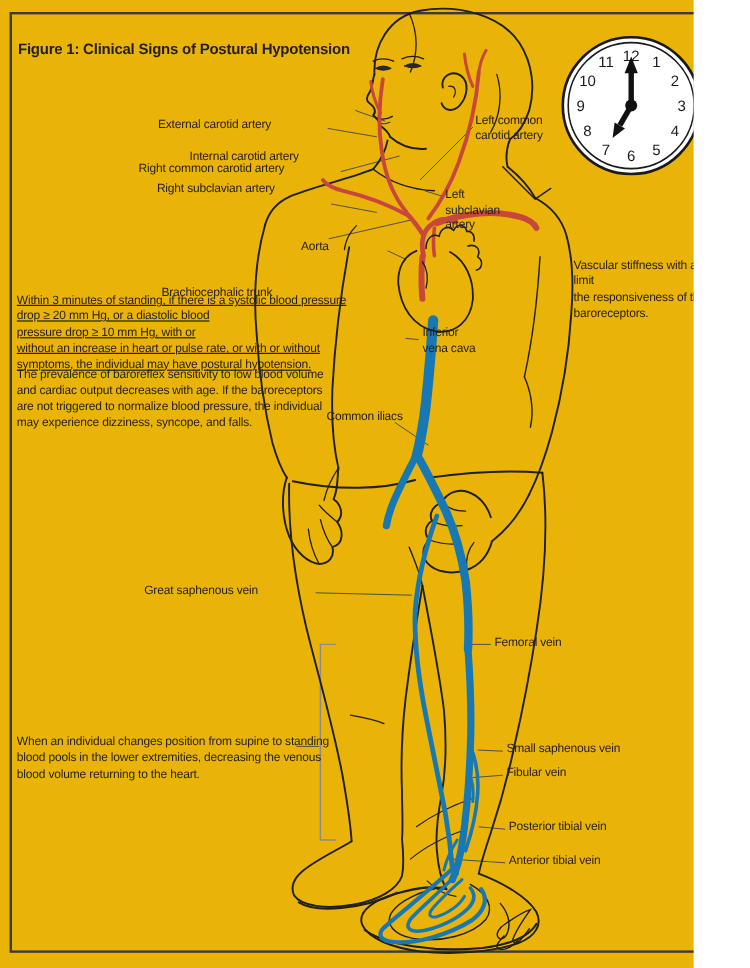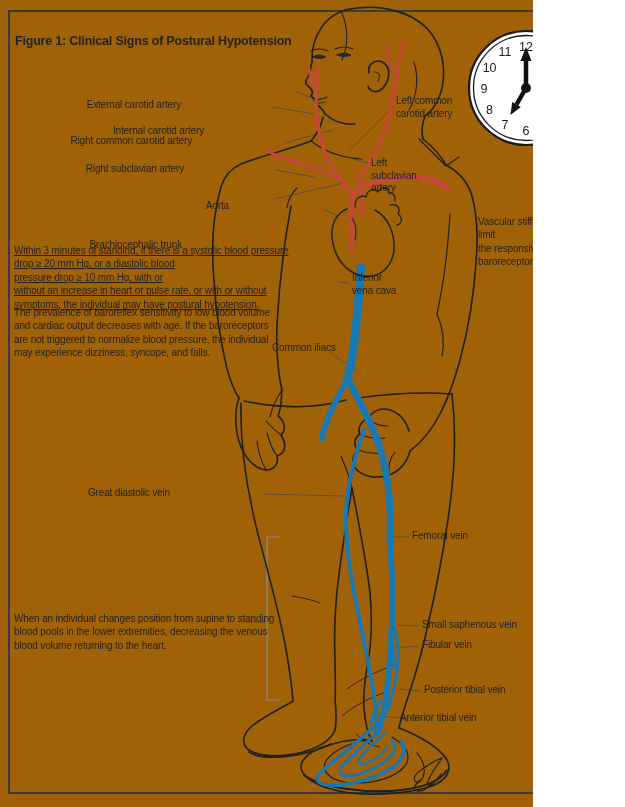--- a/index.html
+++ b/index.html
@@ -1,17 +1,17 @@
 <!DOCTYPE html>
 <html><head>
 <meta charset="utf-8">
 <style>
   html,body{margin:0;padding:0;background:#fff;}
   .page{
-    position:relative;width:533px;height:807px;background:#a16207;
+    position:relative;width:578px;height:807px;background:#eab308;
     font-family:"Liberation Sans",sans-serif;color:#231f20;overflow:hidden;
   }
   .frame{
     position:absolute;left:8px;top:10px;width:605px;height:784px;
     border:2px solid #3b3b3b;box-sizing:border-box;
   }
   .fig-title{
     position:absolute;left:15px;top:34px;
     font-size:12.5px;font-weight:bold;letter-spacing:-0.2px;white-space:nowrap;
   }
@@ -210,28 +210,28 @@
 may experience dizziness, syncope, and falls.</div>
   <div class="note" style="left:14px;top:612px;width:300px;">When an individual changes position from supine to standing
 blood pools in the lower extremities, decreasing the venous
 blood volume returning to the heart.</div>
 
   <div class="lbl r" style="right:329px;top:84px;margin-top:41px;">Internal carotid artery</div>
   <div class="lbl r" style="right:352px;top:99px;">External carotid artery</div>
   <div class="lbl" style="left:396px;top:95px;">Left common
 carotid artery</div>
   <div class="lbl r" style="right:341px;top:135px;">Right common carotid artery</div>
-  <div class="lbl r" style="right:349px;top:163px;">Right subclavian artery</div>
+  <div class="lbl r" style="right:349px;top:152px;">Right subclavian artery</div>
   <div class="lbl" style="left:371px;top:157px;">Left
 subclavian
 artery</div>
   <div class="lbl r" style="right:351px;top:192px;margin-top:47px;">Brachiocephalic trunk</div>
   <div class="lbl r" style="right:304px;top:200px;">Aorta</div>
   <div class="lbl" style="left:352px;top:272px;">Inferior
 vena cava</div>
   <div class="lbl" style="left:272px;top:342px;">Common iliacs</div>
-  <div class="lbl r" style="right:363px;top:487px;">Great diastolic vein</div>
+  <div class="lbl r" style="right:363px;top:487px;">Great saphenous vein</div>
   <div class="lbl" style="left:412px;top:530px;">Femoral vein</div>
   <div class="lbl" style="left:422px;top:619px;">Small saphenous vein</div>
   <div class="lbl" style="left:422px;top:639px;">Fibular vein</div>
   <div class="lbl" style="left:424px;top:684px;">Posterior tibial vein</div>
-  <div class="lbl" style="left:400px;top:712px;">Anterior tibial vein</div>
+  <div class="lbl" style="left:424px;top:712px;">Anterior tibial vein</div>
 </div>
 
 </body></html>

